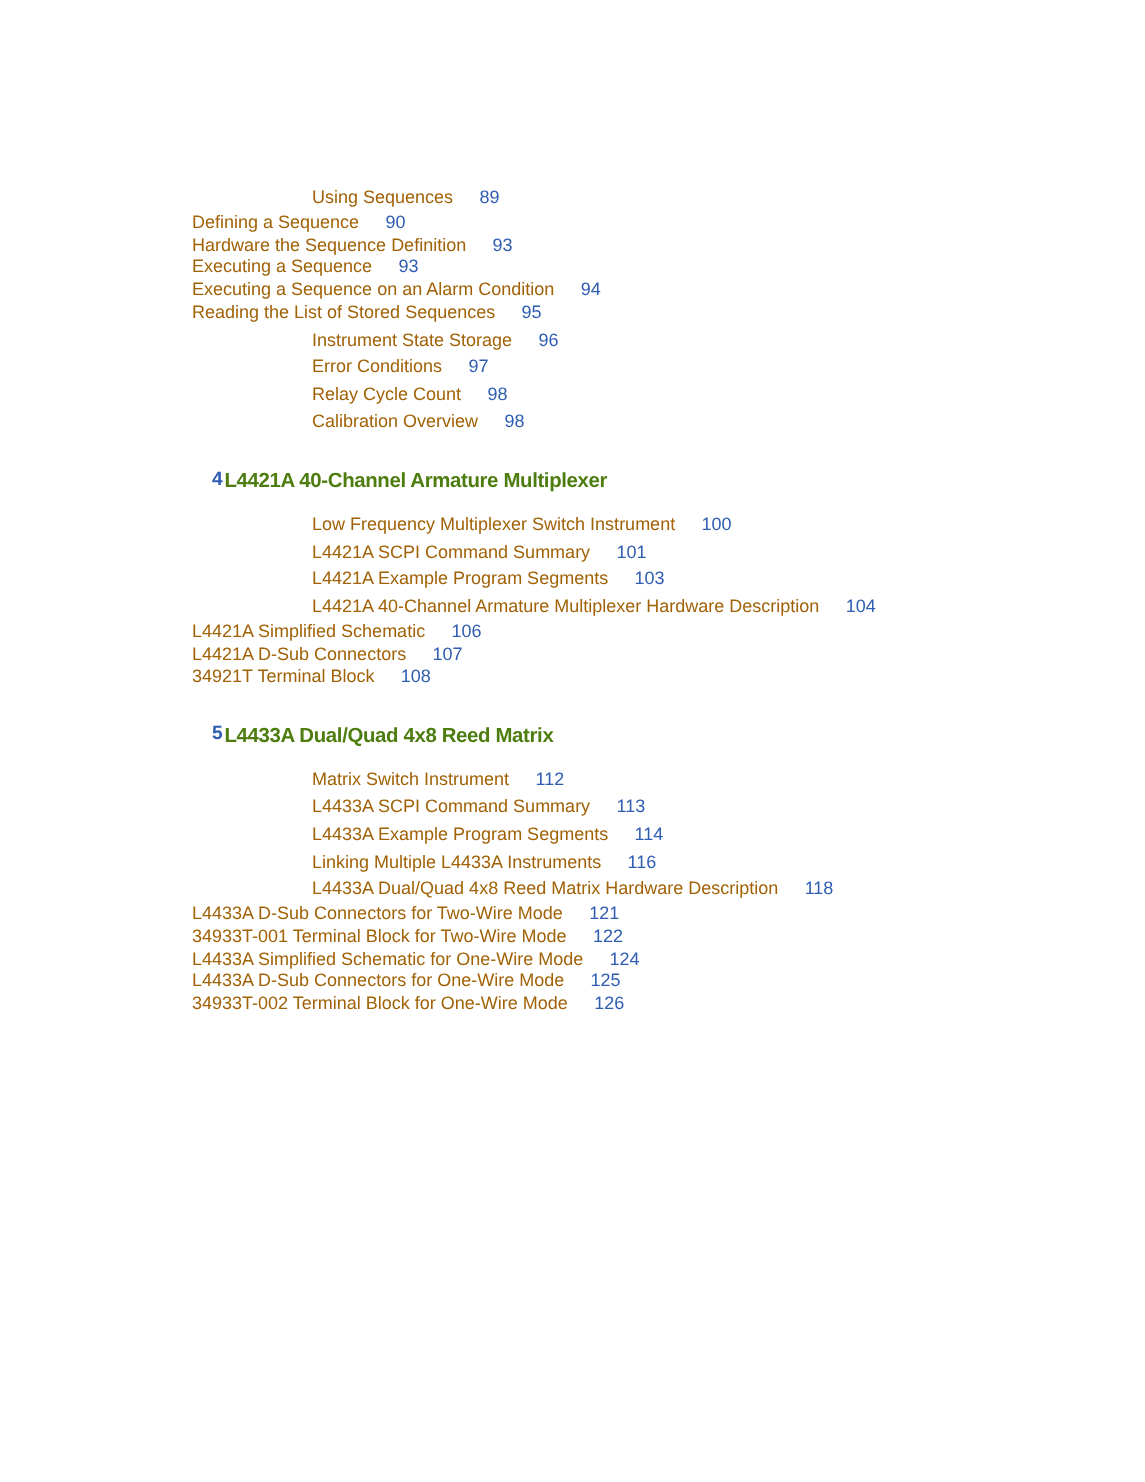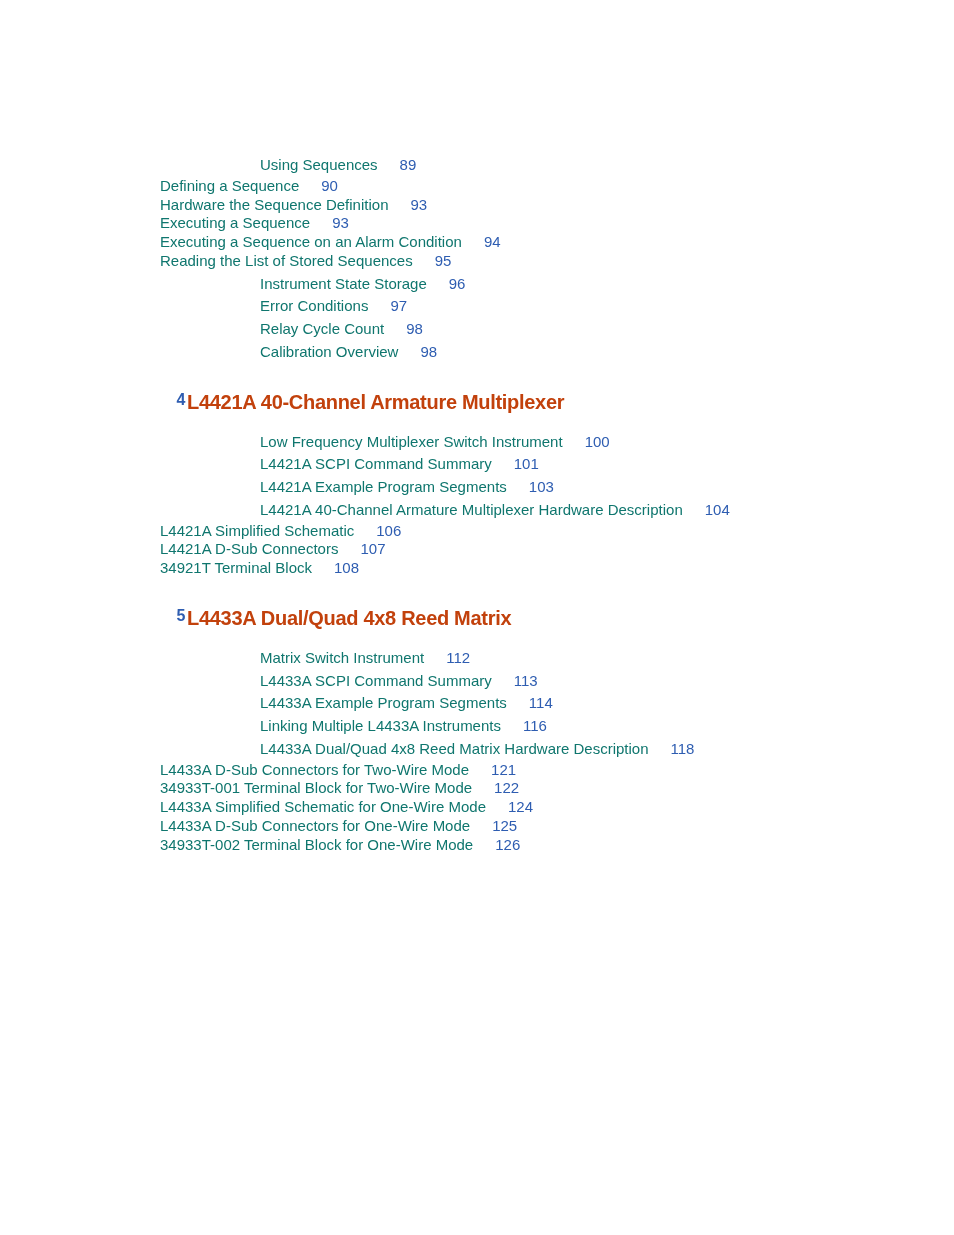--- a/index.html
+++ b/index.html
@@ -25,40 +25,40 @@
     }
     .section-number {
       color: #2e5db1;
       font-weight: bold;
       font-size: 16px;
       width: 25px;
       text-align: right;
       letter-spacing: -0.5px;
     }
     .section-title {
-      color: #c2410c;
+      color: #4d7c0f;
       font-weight: bold;
-      font-size: 20px;
+      font-size: 17px;
       margin-left: 2px;
       letter-spacing: -0.3px;
     }
     .entry-l1 {
       margin-left: 100px;
       margin-top: 4px;
       margin-bottom: 2px;
     }
     .entry-l1.first {
       margin-top: 0;
     }
     .entry-l2 {
       margin-top: 0px;
       margin-bottom: 0px;
     }
     .entry-text {
-      color: #0f766e;
+      color: #a16207;
     }
     .entry-page {
       color: #2e5db1;
       margin-left: 22px;
       text-align: right;
     }
   </style>
 </head>
 <body>
 

